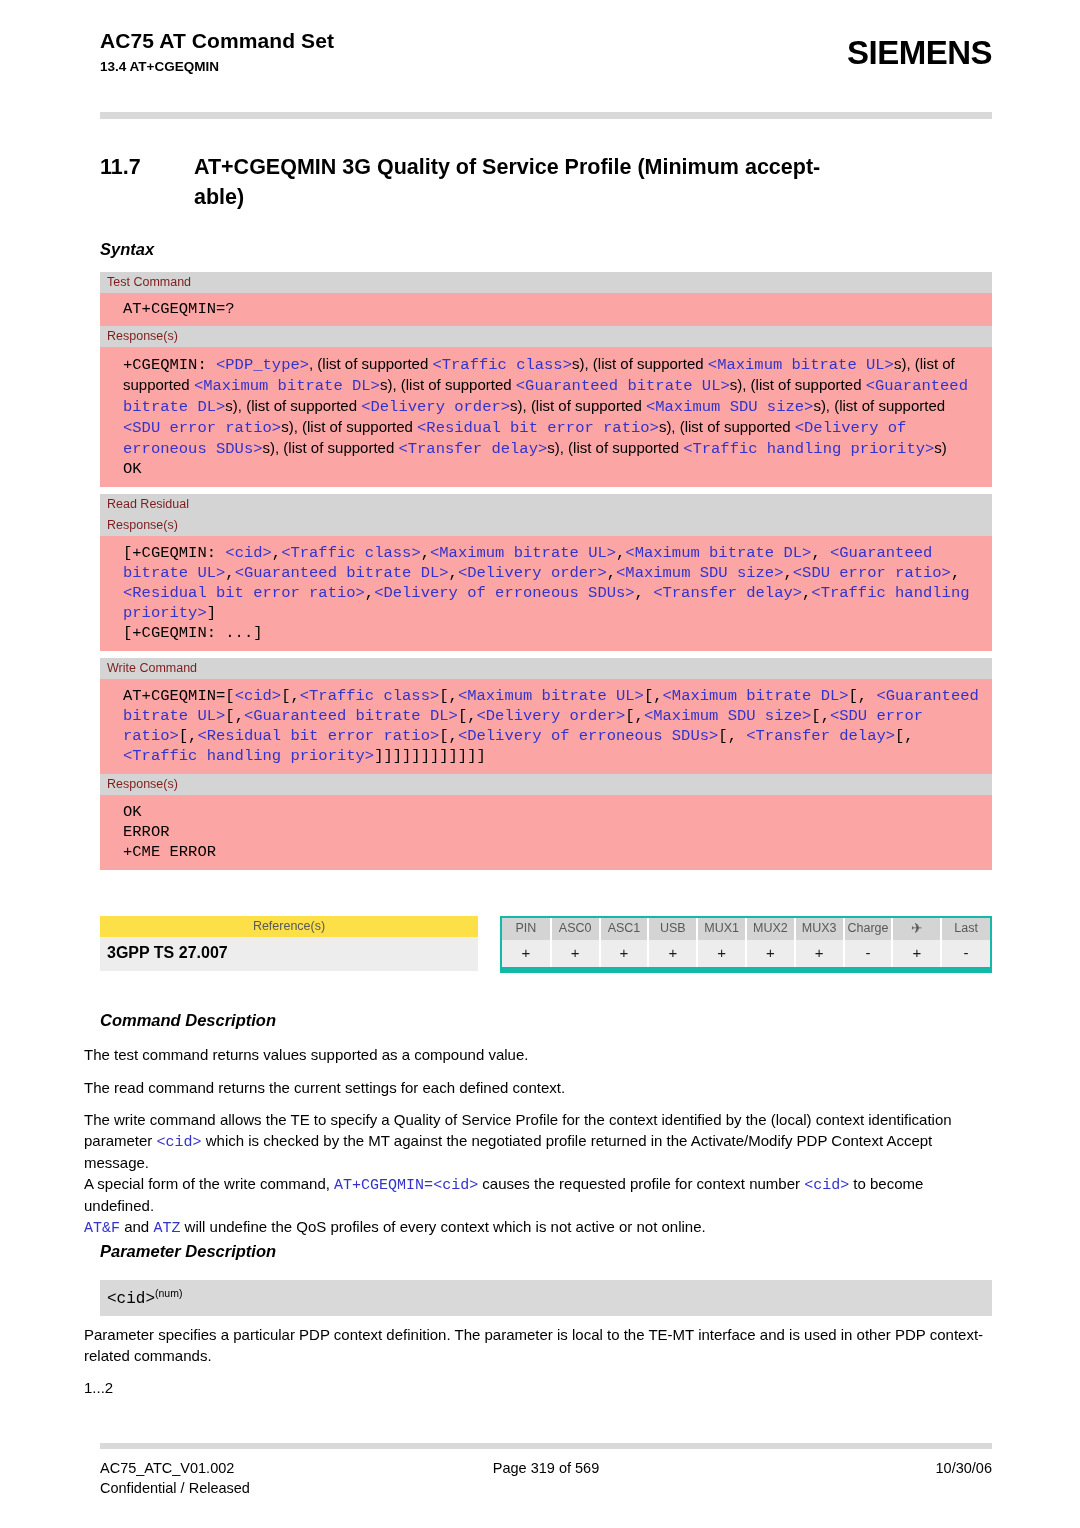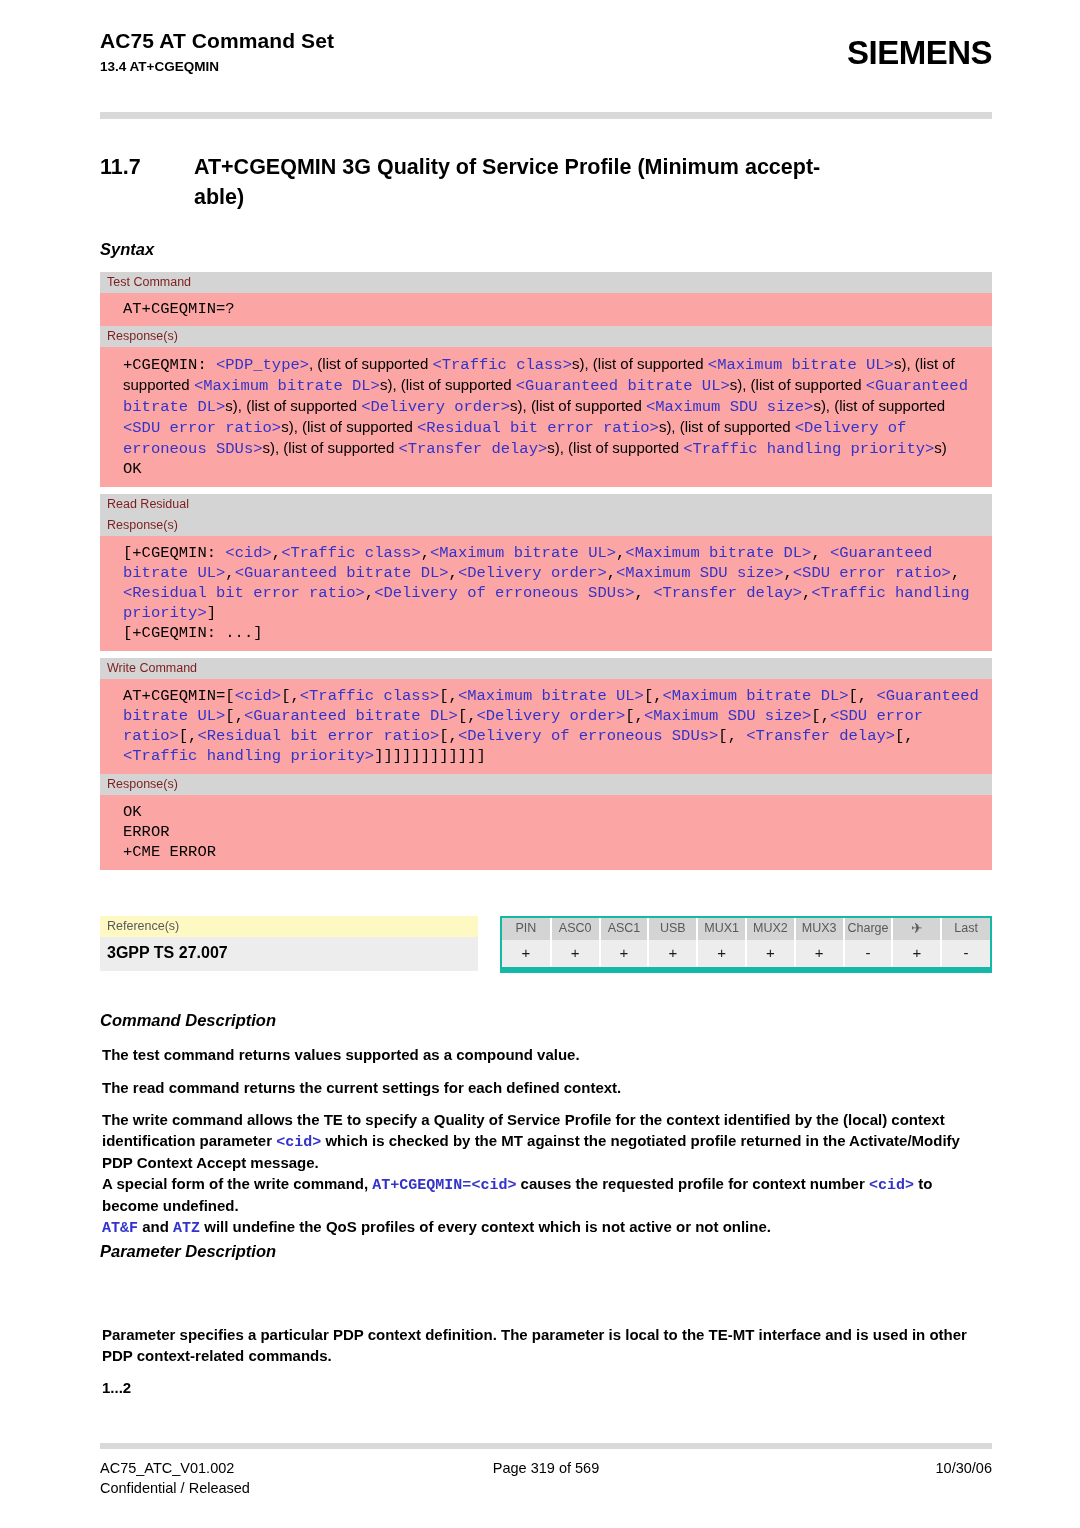--- a/index.html
+++ b/index.html
@@ -148,25 +148,26 @@
     top: 916px;
     height: 62px;
   }
   .ref-left {
     position: absolute;
     left: 0;
     top: 0;
     width: 378px;
   }
   .ref-label {
-    background: #fef9c3;
+    background: #fde047;
     color: #595959;
     font-size: 12.5px;
     padding: 3px 7px 4px 7px;
     line-height: 14px;
+    text-align: center;
   }
   .ref-value {
     background: #ededed;
     font-size: 16px;
     font-weight: bold;
     padding: 6px 7px 8px 7px;
     line-height: 20px;
   }
   .avail {
     position: absolute;
@@ -199,25 +200,24 @@
     text-align: center;
     padding: 4px 0 6px 0;
     border-right: 2px solid #ffffff;
   }
   .avail td:last-child { border-right: none; }
   .plane-glyph { font-size: 14px; color: #595959; }
 
   
   .prose {
     position: absolute;
-    left: 102px;
+    left: 84px;
     right: 88px;
     font-size: 15px;
     line-height: 20.5px;
-    font-weight: bold;
   }
   .prose p { margin: 0 0 12px 0; }
   .prose p.tightp { margin-bottom: 0; }
   .prose .cd {
     font-family: "Liberation Mono", "DejaVu Sans Mono", monospace;
     font-size: 15px;
   }
 
   
   .param-box {
@@ -362,20 +362,23 @@
   <div class="subhead" id="subhead-cmddesc">Command Description</div>
   <div class="prose" style="top:1045px;">
     <p>The test command returns values supported as a compound value.</p>
     <p>The read command returns the current settings for each defined context.</p>
     <p class="tightp"><span class="txt">The write command allows the TE to specify a Quality of Service Profile for the context identified by the (local) context identification parameter </span><span class="cd par">&lt;cid&gt;</span><span class="txt"> which is checked by the MT against the negotiated profile returned in the Activate/Modify PDP Context Accept message.</span></p>
     <p class="tightp"><span class="txt">A special form of the write command, </span><span class="cd par">AT+CGEQMIN=</span><span class="cd par">&lt;cid&gt;</span><span class="txt"> causes the requested profile for context number </span><span class="cd par">&lt;cid&gt;</span><span class="txt"> to become undefined.</span></p>
     <p class="tightp"><span class="cd par">AT&amp;F</span><span class="txt"> and </span><span class="cd par">ATZ</span><span class="txt"> will undefine the QoS profiles of every context which is not active or not online.</span></p>
   </div>
 
   <div class="subhead" id="subhead-paramdesc">Parameter Description</div>
+  <div class="param-box">
+    <span class="param-name par">&lt;cid&gt;</span><span class="param-sup">(num)</span>
+  </div>
   <div class="prose" style="top:1325px;">
     <p>Parameter specifies a particular PDP context definition. The parameter is local to the TE-MT interface and is used in other PDP context-related commands.</p>
     <p class="tightp">1...2</p>
   </div>
 
   <div class="footer-rule"></div>
   <div class="footer">
     <span class="f-left">AC75_ATC_V01.002</span>
     <span class="f-center">Page 319 of 569</span>
     <span class="f-right">10/30/06</span>

